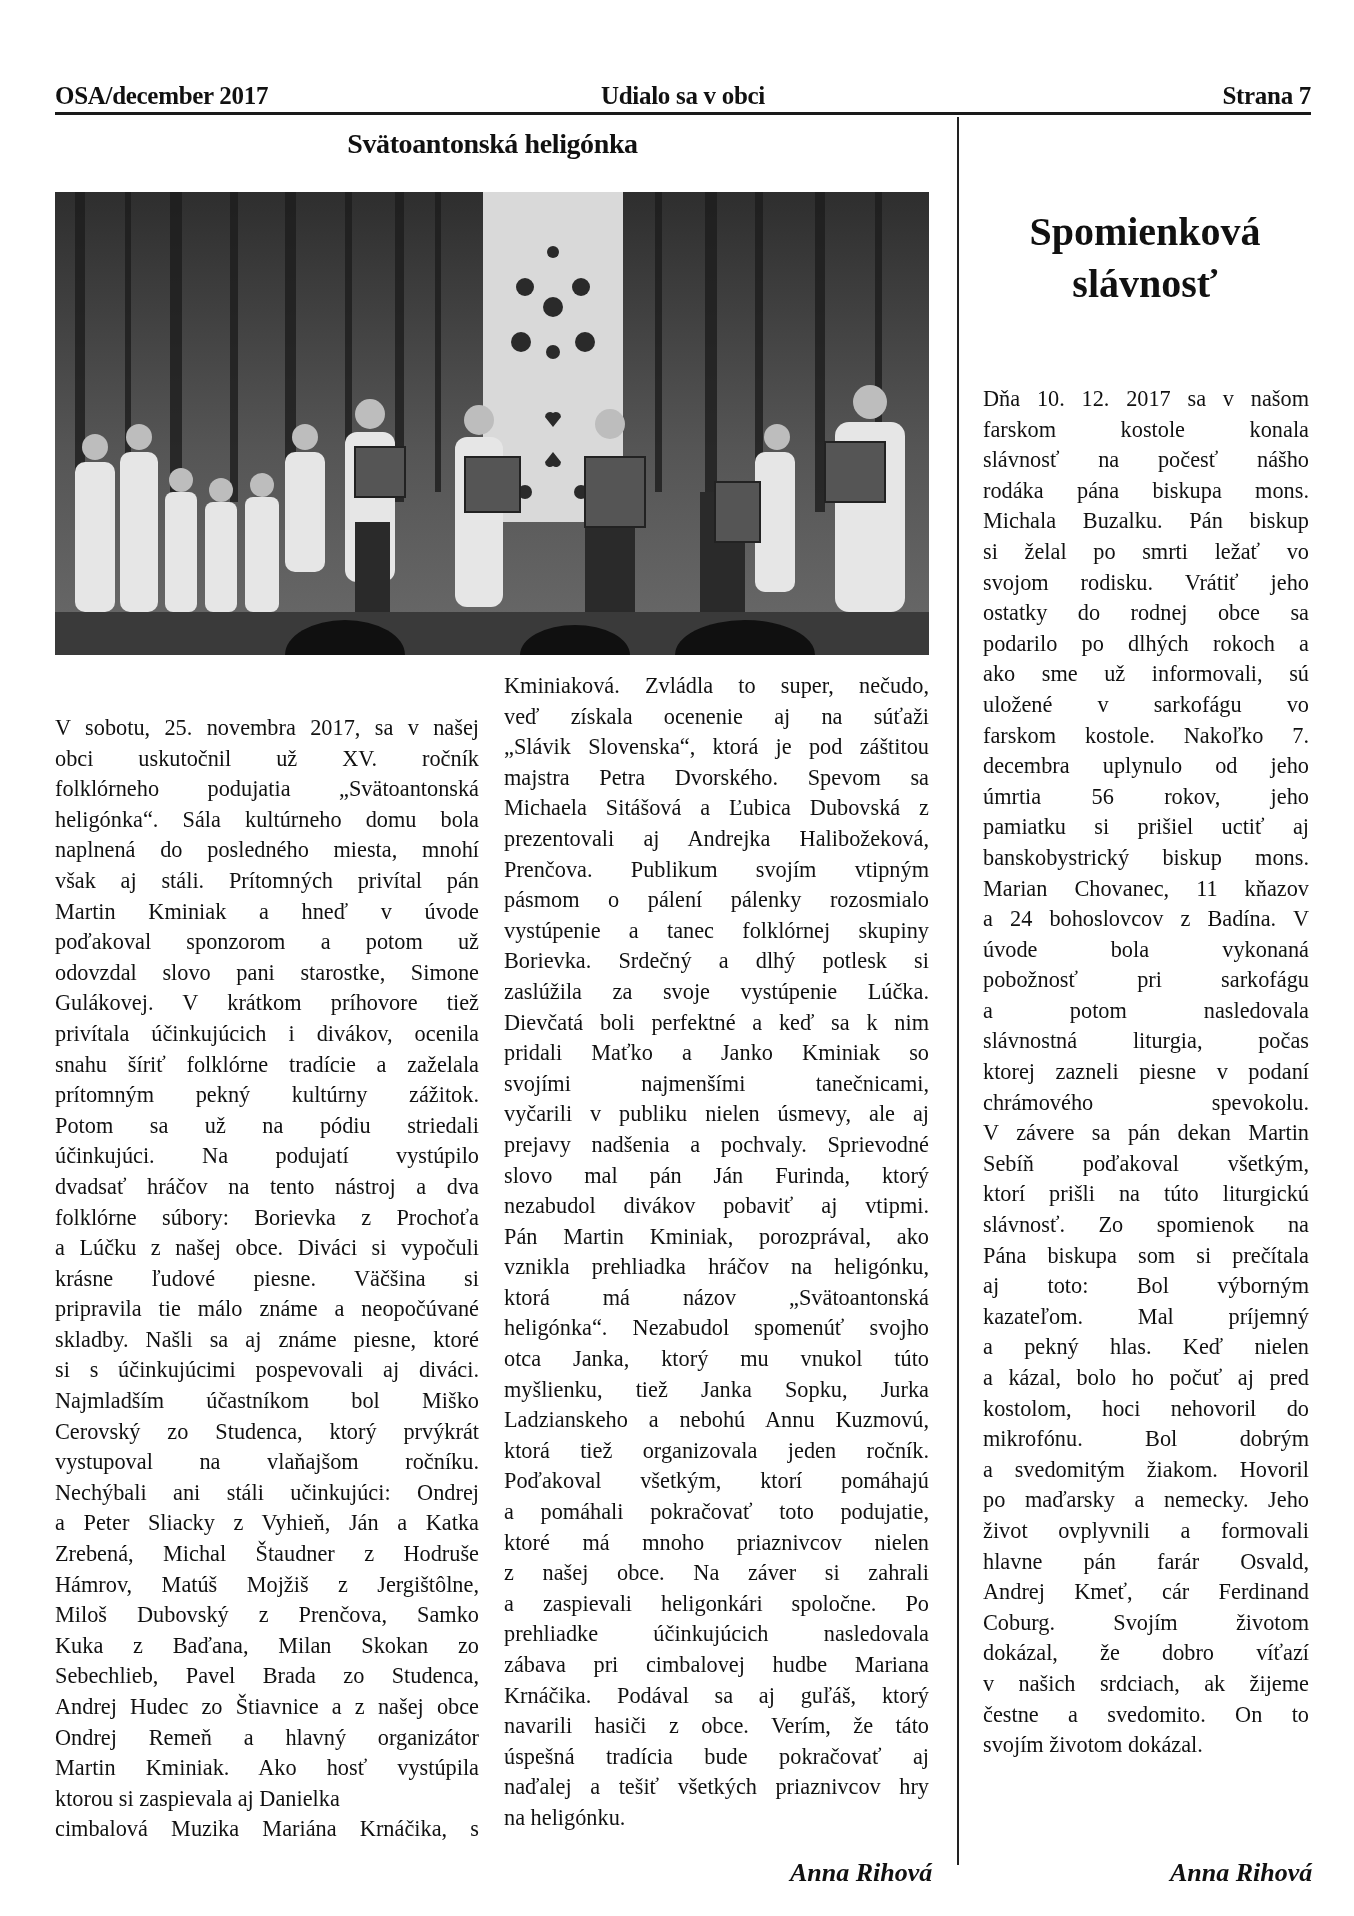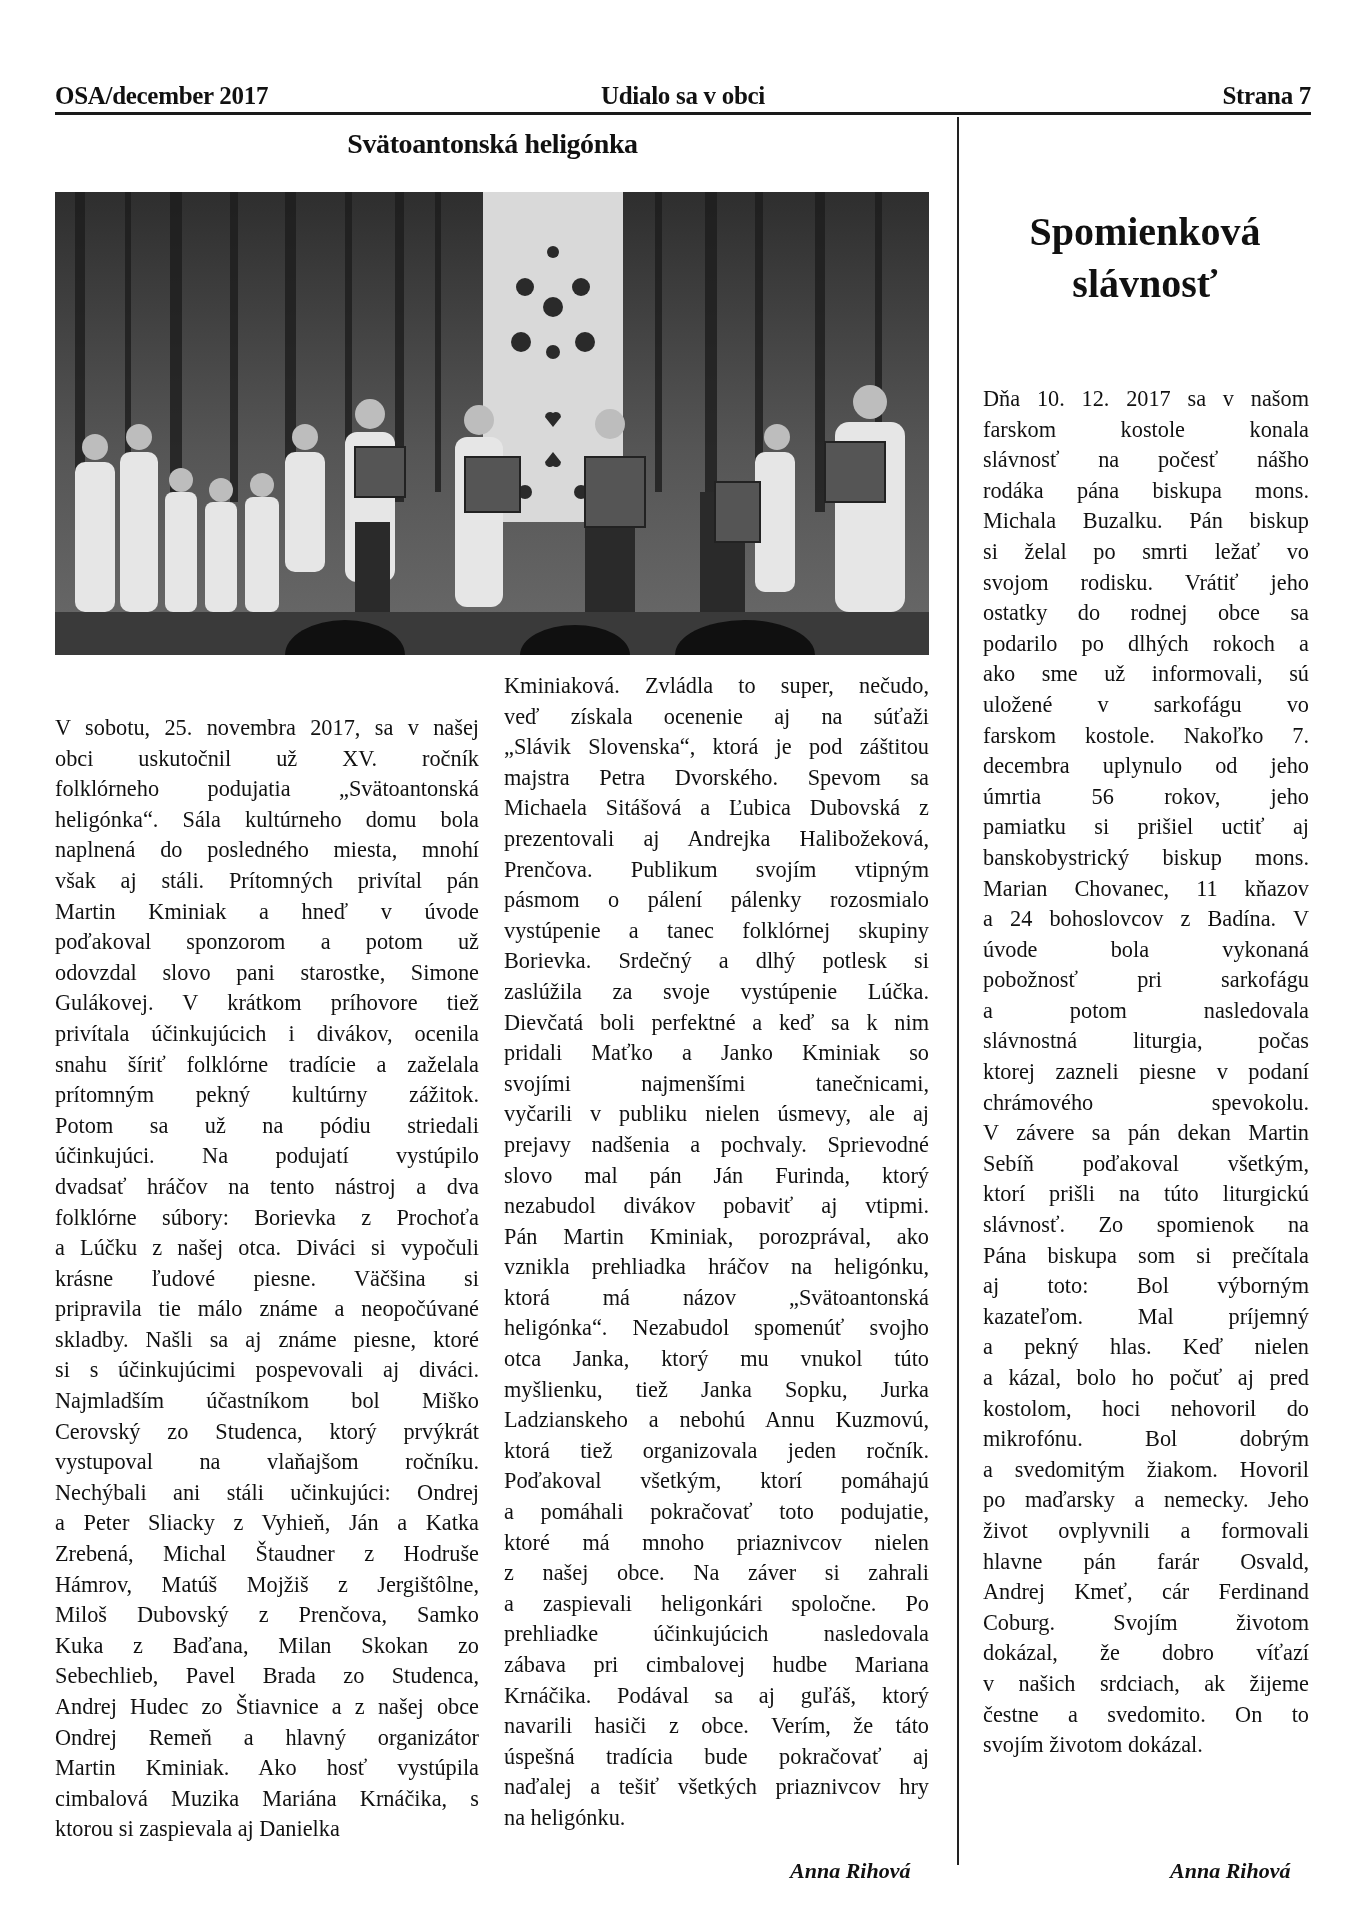--- a/index.html
+++ b/index.html
@@ -30,21 +30,21 @@
   .col {
     position: absolute; font-size: 22.3px; line-height: 30.6px;
     text-align: justify; text-align-last: auto;
   }
   .col-1 { left: 55px; top: 671px; width: 424px; margin-top: 42px; }
   .col-2 { left: 504px; top: 671px; width: 425px; }
   .line { display: block; text-align: justify; text-align-last: justify; white-space: nowrap; }
   .line.last { text-align-last: left; }
 
   .sig {
-    position: absolute; font-weight: bold; font-style: italic; font-size: 22px;
+    position: absolute; font-weight: bold; font-style: italic; font-size: 26px;
   }
   .sig-1 { left: 790px; top: 1858px; }
   .sig-2 { left: 1170px; top: 1858px; }
 
   .title-right {
     position: absolute; left: 975px; top: 206px; width: 340px; text-align: center;
     font-weight: bold; font-size: 40px; line-height: 52px;
   }
   .col-3 { left: 983px; top: 384px; width: 326px; }
 </style>
@@ -166,40 +166,40 @@
     <span class="line">poďakoval sponzorom a potom už</span>
     <span class="line">odovzdal slovo pani starostke, Simone</span>
     <span class="line">Gulákovej. V krátkom príhovore tiež</span>
     <span class="line">privítala účinkujúcich i divákov, ocenila</span>
     <span class="line">snahu šíriť folklórne tradície a zaželala</span>
     <span class="line">prítomným  pekný kultúrny zážitok.</span>
     <span class="line">Potom sa už na pódiu striedali</span>
     <span class="line">účinkujúci. Na podujatí vystúpilo</span>
     <span class="line">dvadsať hráčov na tento nástroj a dva</span>
     <span class="line">folklórne súbory: Borievka z Prochoťa</span>
-    <span class="line">a Lúčku z našej otca. Diváci si vypočuli</span>
+    <span class="line">a Lúčku z našej obce. Diváci si vypočuli</span>
     <span class="line">krásne ľudové piesne. Väčšina si</span>
     <span class="line">pripravila tie málo známe a neopočúvané</span>
     <span class="line">skladby. Našli sa aj známe piesne, ktoré</span>
     <span class="line">si s účinkujúcimi pospevovali aj diváci.</span>
     <span class="line">Najmladším účastníkom bol  Miško</span>
     <span class="line">Cerovský zo Studenca, ktorý prvýkrát</span>
     <span class="line">vystupoval na vlaňajšom ročníku.</span>
     <span class="line">Nechýbali ani stáli učinkujúci: Ondrej</span>
     <span class="line">a Peter Sliacky z Vyhieň, Ján a Katka</span>
     <span class="line">Zrebená, Michal Štaudner z Hodruše</span>
     <span class="line">Hámrov, Matúš Mojžiš z Jergištôlne,</span>
     <span class="line">Miloš Dubovský z Prenčova, Samko</span>
     <span class="line">Kuka z Baďana, Milan Skokan zo</span>
     <span class="line">Sebechlieb, Pavel Brada zo Studenca,</span>
     <span class="line">Andrej Hudec zo Štiavnice a z našej obce</span>
     <span class="line">Ondrej Remeň a hlavný organizátor</span>
     <span class="line">Martin Kminiak. Ako hosť vystúpila</span>
+    <span class="line last">ktorou si zaspievala aj Danielka</span>
     <span class="line">cimbalová Muzika  Mariána Krnáčika, s</span>
-    <span class="line last">ktorou si zaspievala aj Danielka</span>
   </div>
 <div class="col col-2" id="col2">
     <span class="line">Kminiaková. Zvládla to super, nečudo,</span>
     <span class="line">veď získala ocenenie aj na súťaži </span>
     <span class="line">„Slávik Slovenska“, ktorá je pod záštitou</span>
     <span class="line">majstra Petra Dvorského. Spevom sa</span>
     <span class="line">Michaela Sitášová a Ľubica Dubovská z</span>
     <span class="line">prezentovali aj Andrejka Halibožeková, </span>
     <span class="line">Prenčova. Publikum svojím vtipným</span>
     <span class="line">pásmom o pálení pálenky rozosmialo</span>

